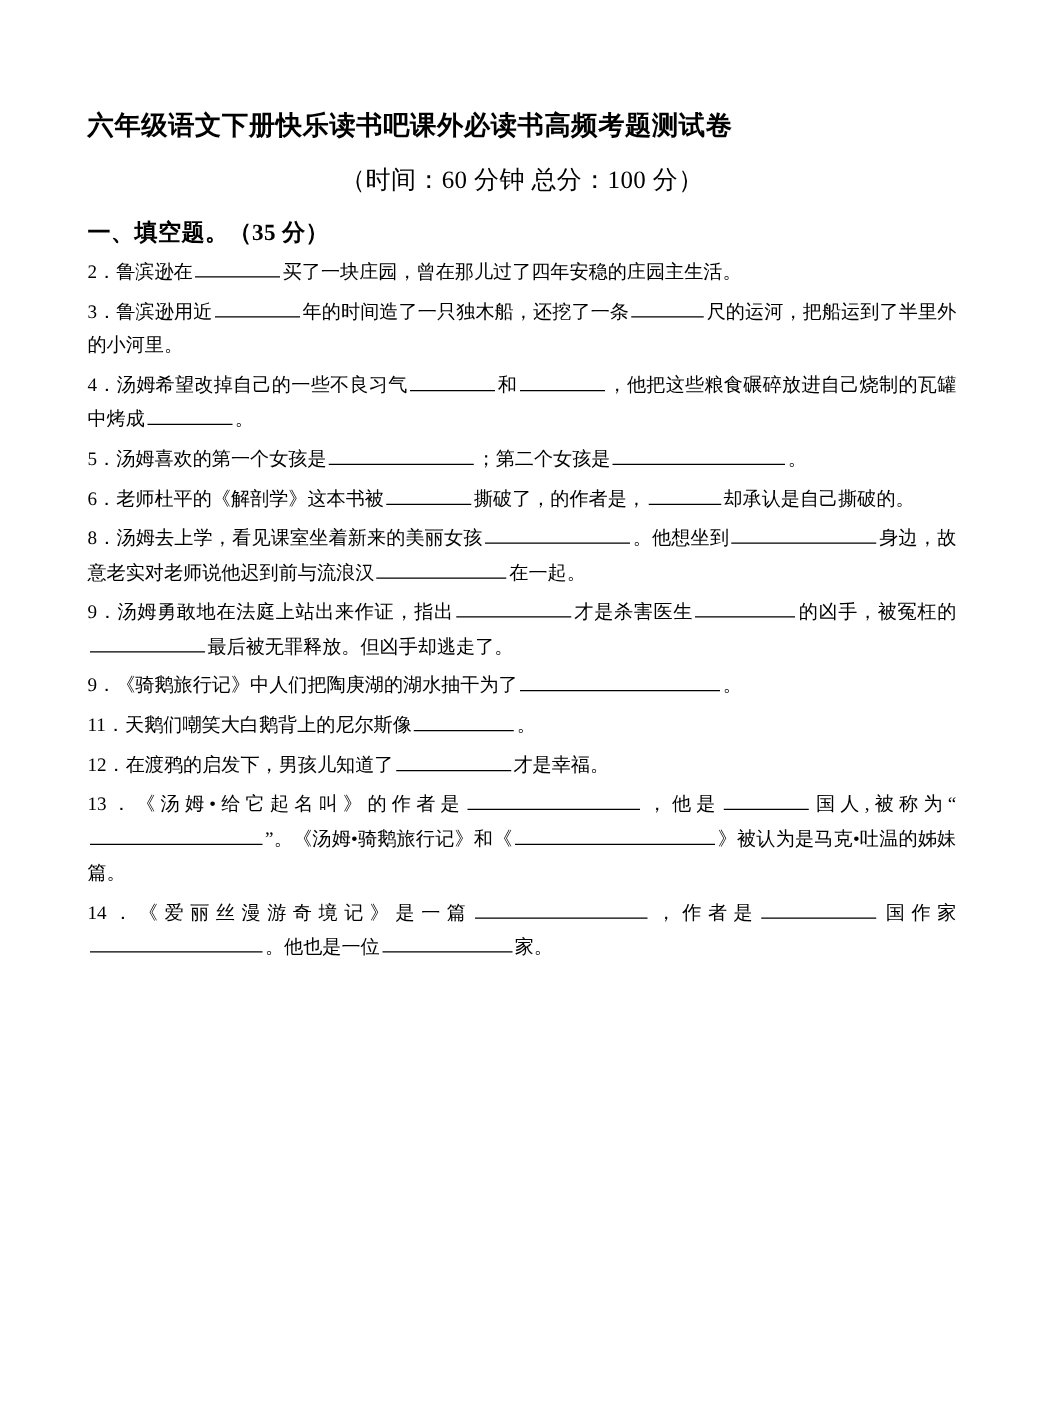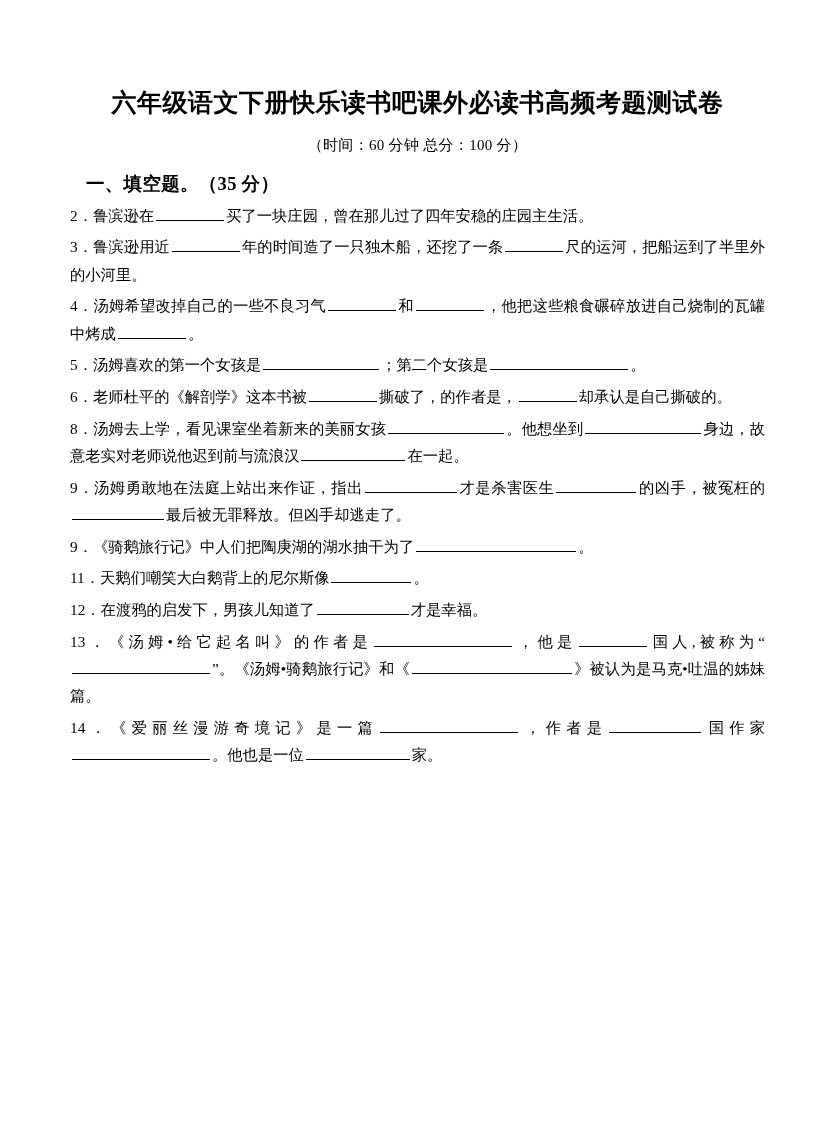--- a/index.html
+++ b/index.html
@@ -15,37 +15,37 @@
     overflow: hidden;
   }
   .page {
     width: 835px;
     height: 1122px;
     box-sizing: border-box;
     padding: 72px 70px 40px 70px;
     position: relative;
   }
   .doc-title {
-    text-align: center;
-    font-size: 25px;
+    text-align: left;
+    font-size: 21px;
     font-weight: bold;
     letter-spacing: 0.5px;
     margin: 14px 0 0 0;
     line-height: 1.35;
   }
   .doc-subtitle {
     text-align: center;
-    font-size: 15px;
+    font-size: 20px;
     margin: 16px 0 0 0;
     letter-spacing: 0.3px;
   }
   .section-head {
     font-size: 18.5px;
     font-weight: bold;
-    margin: 16px 0 6px 16px;
+    margin: 16px 0 6px 0;
     letter-spacing: 0.3px;
   }
   .q {
     font-size: 15.3px;
     line-height: 1.78;
     margin: 4.5px 0 0 0;
     text-align: justify;
     text-justify: inter-ideograph;
   }
   .q .num {

